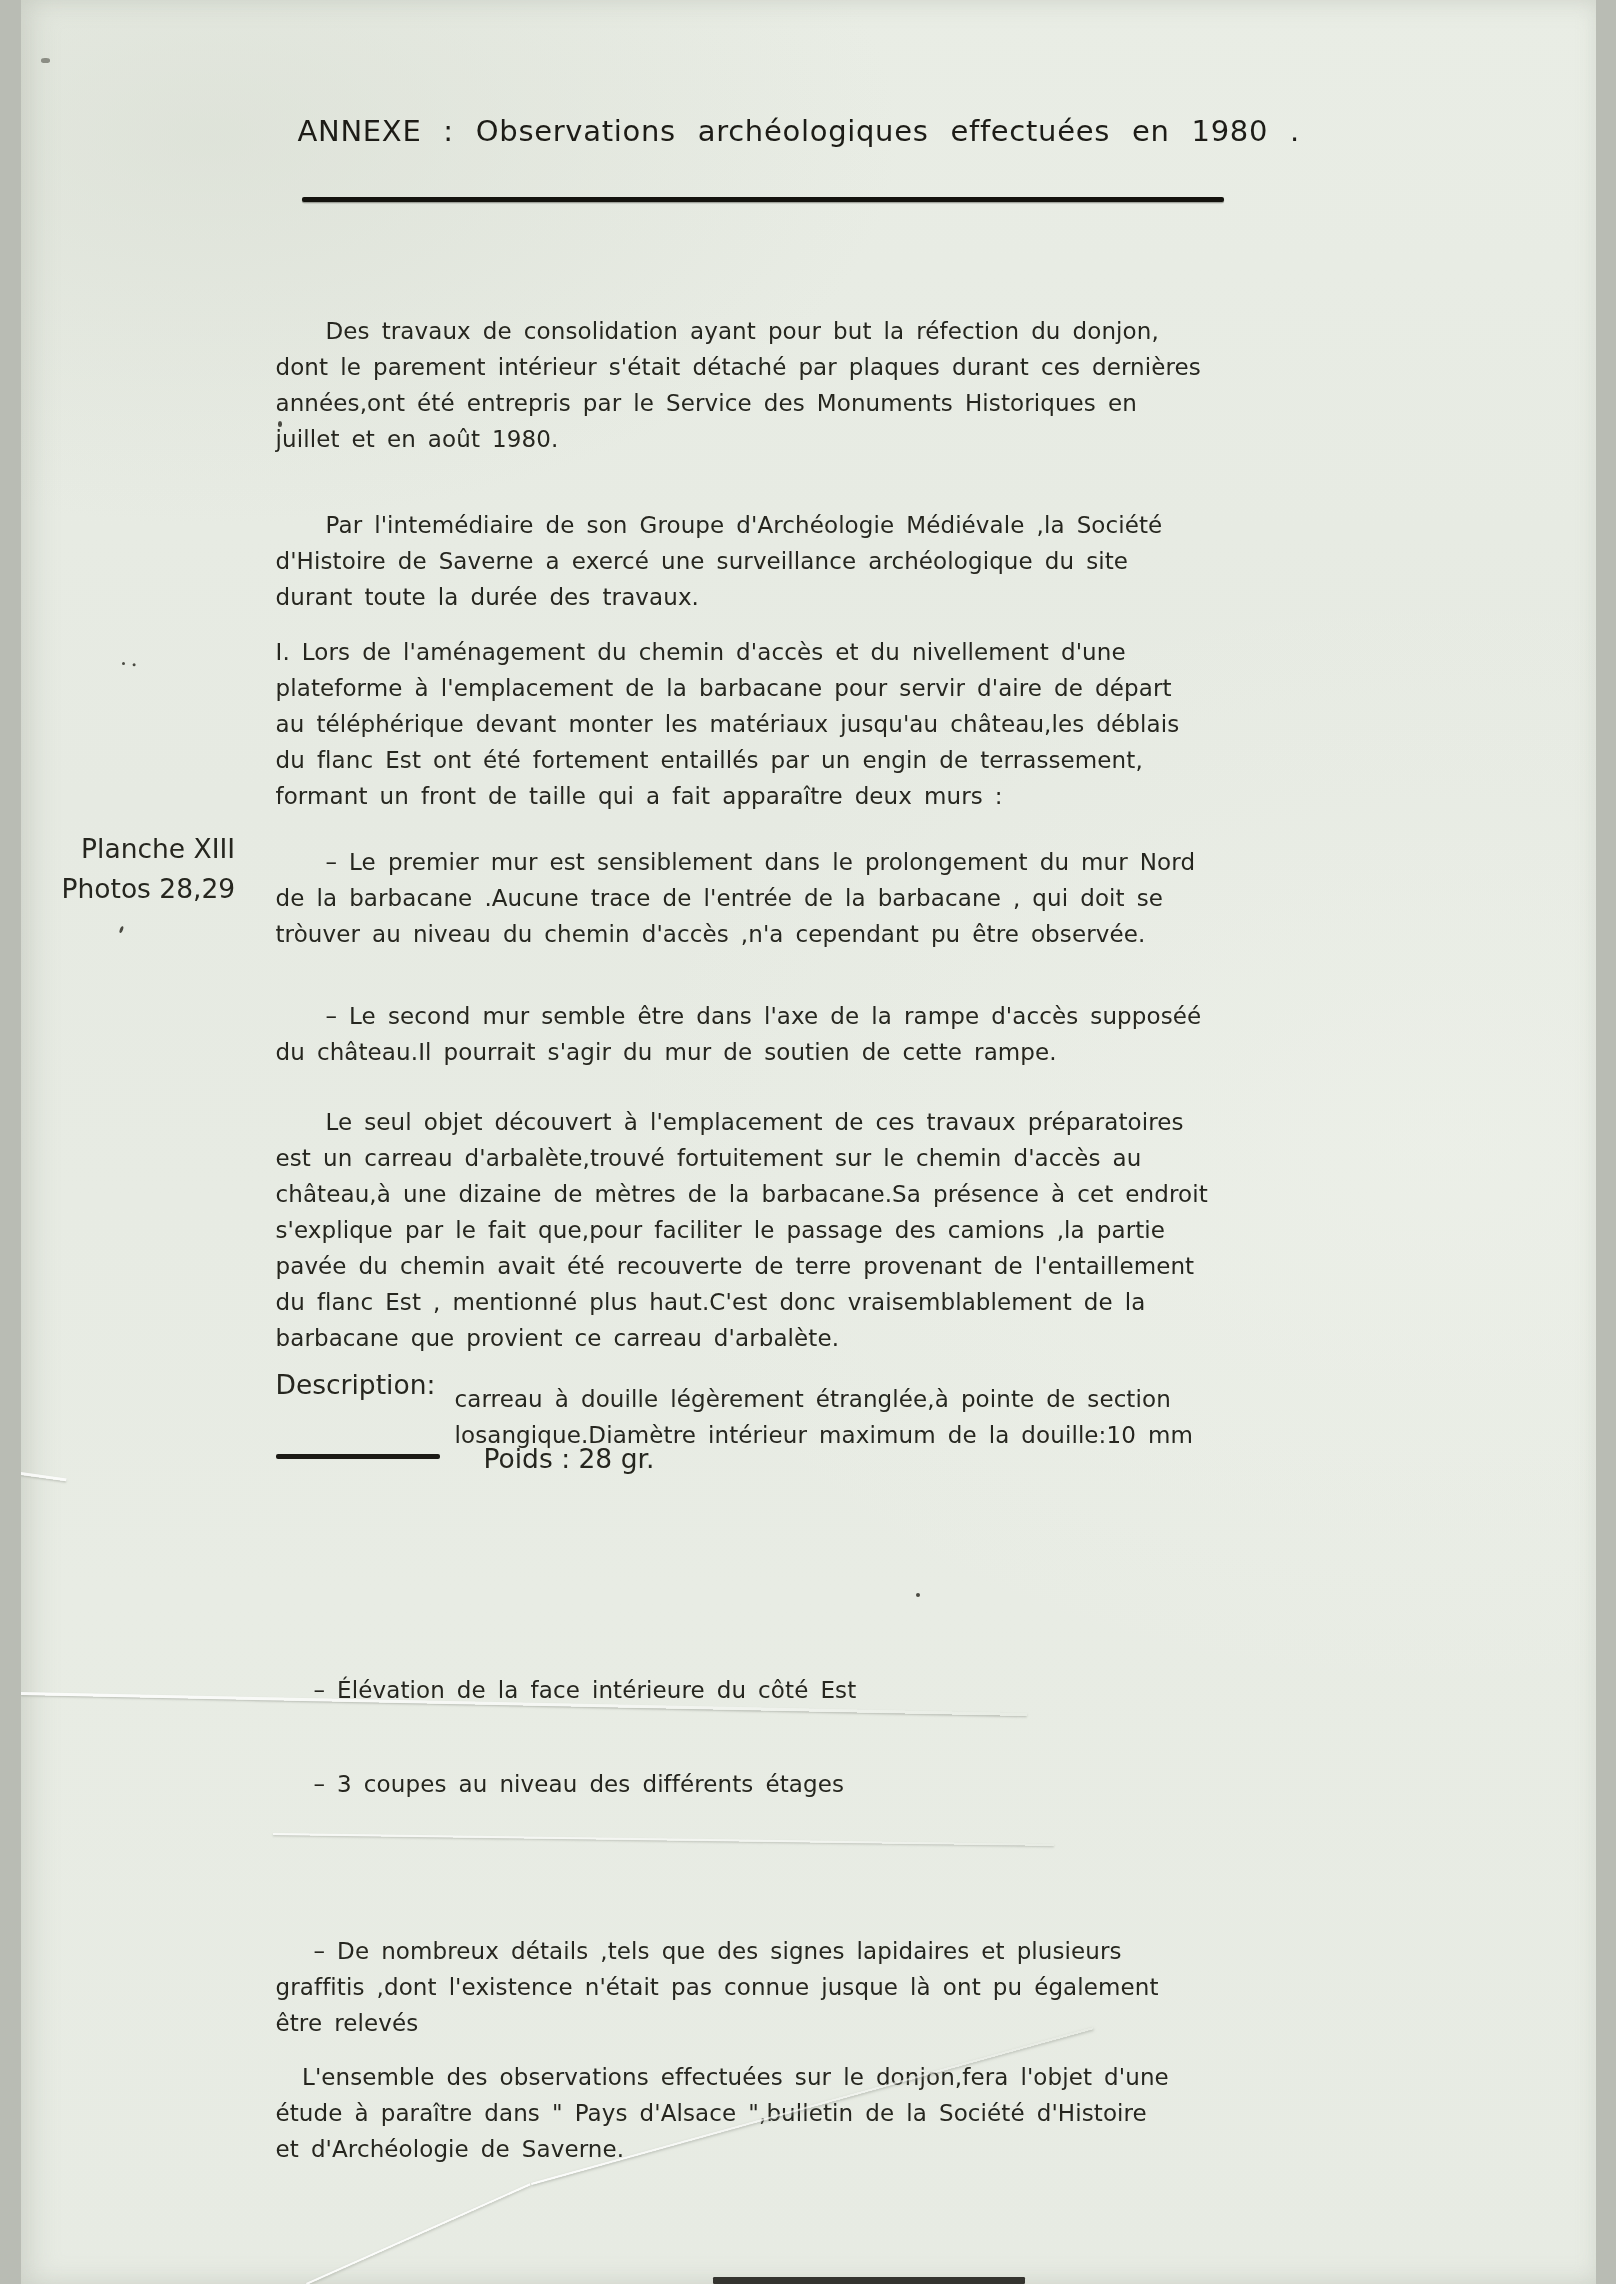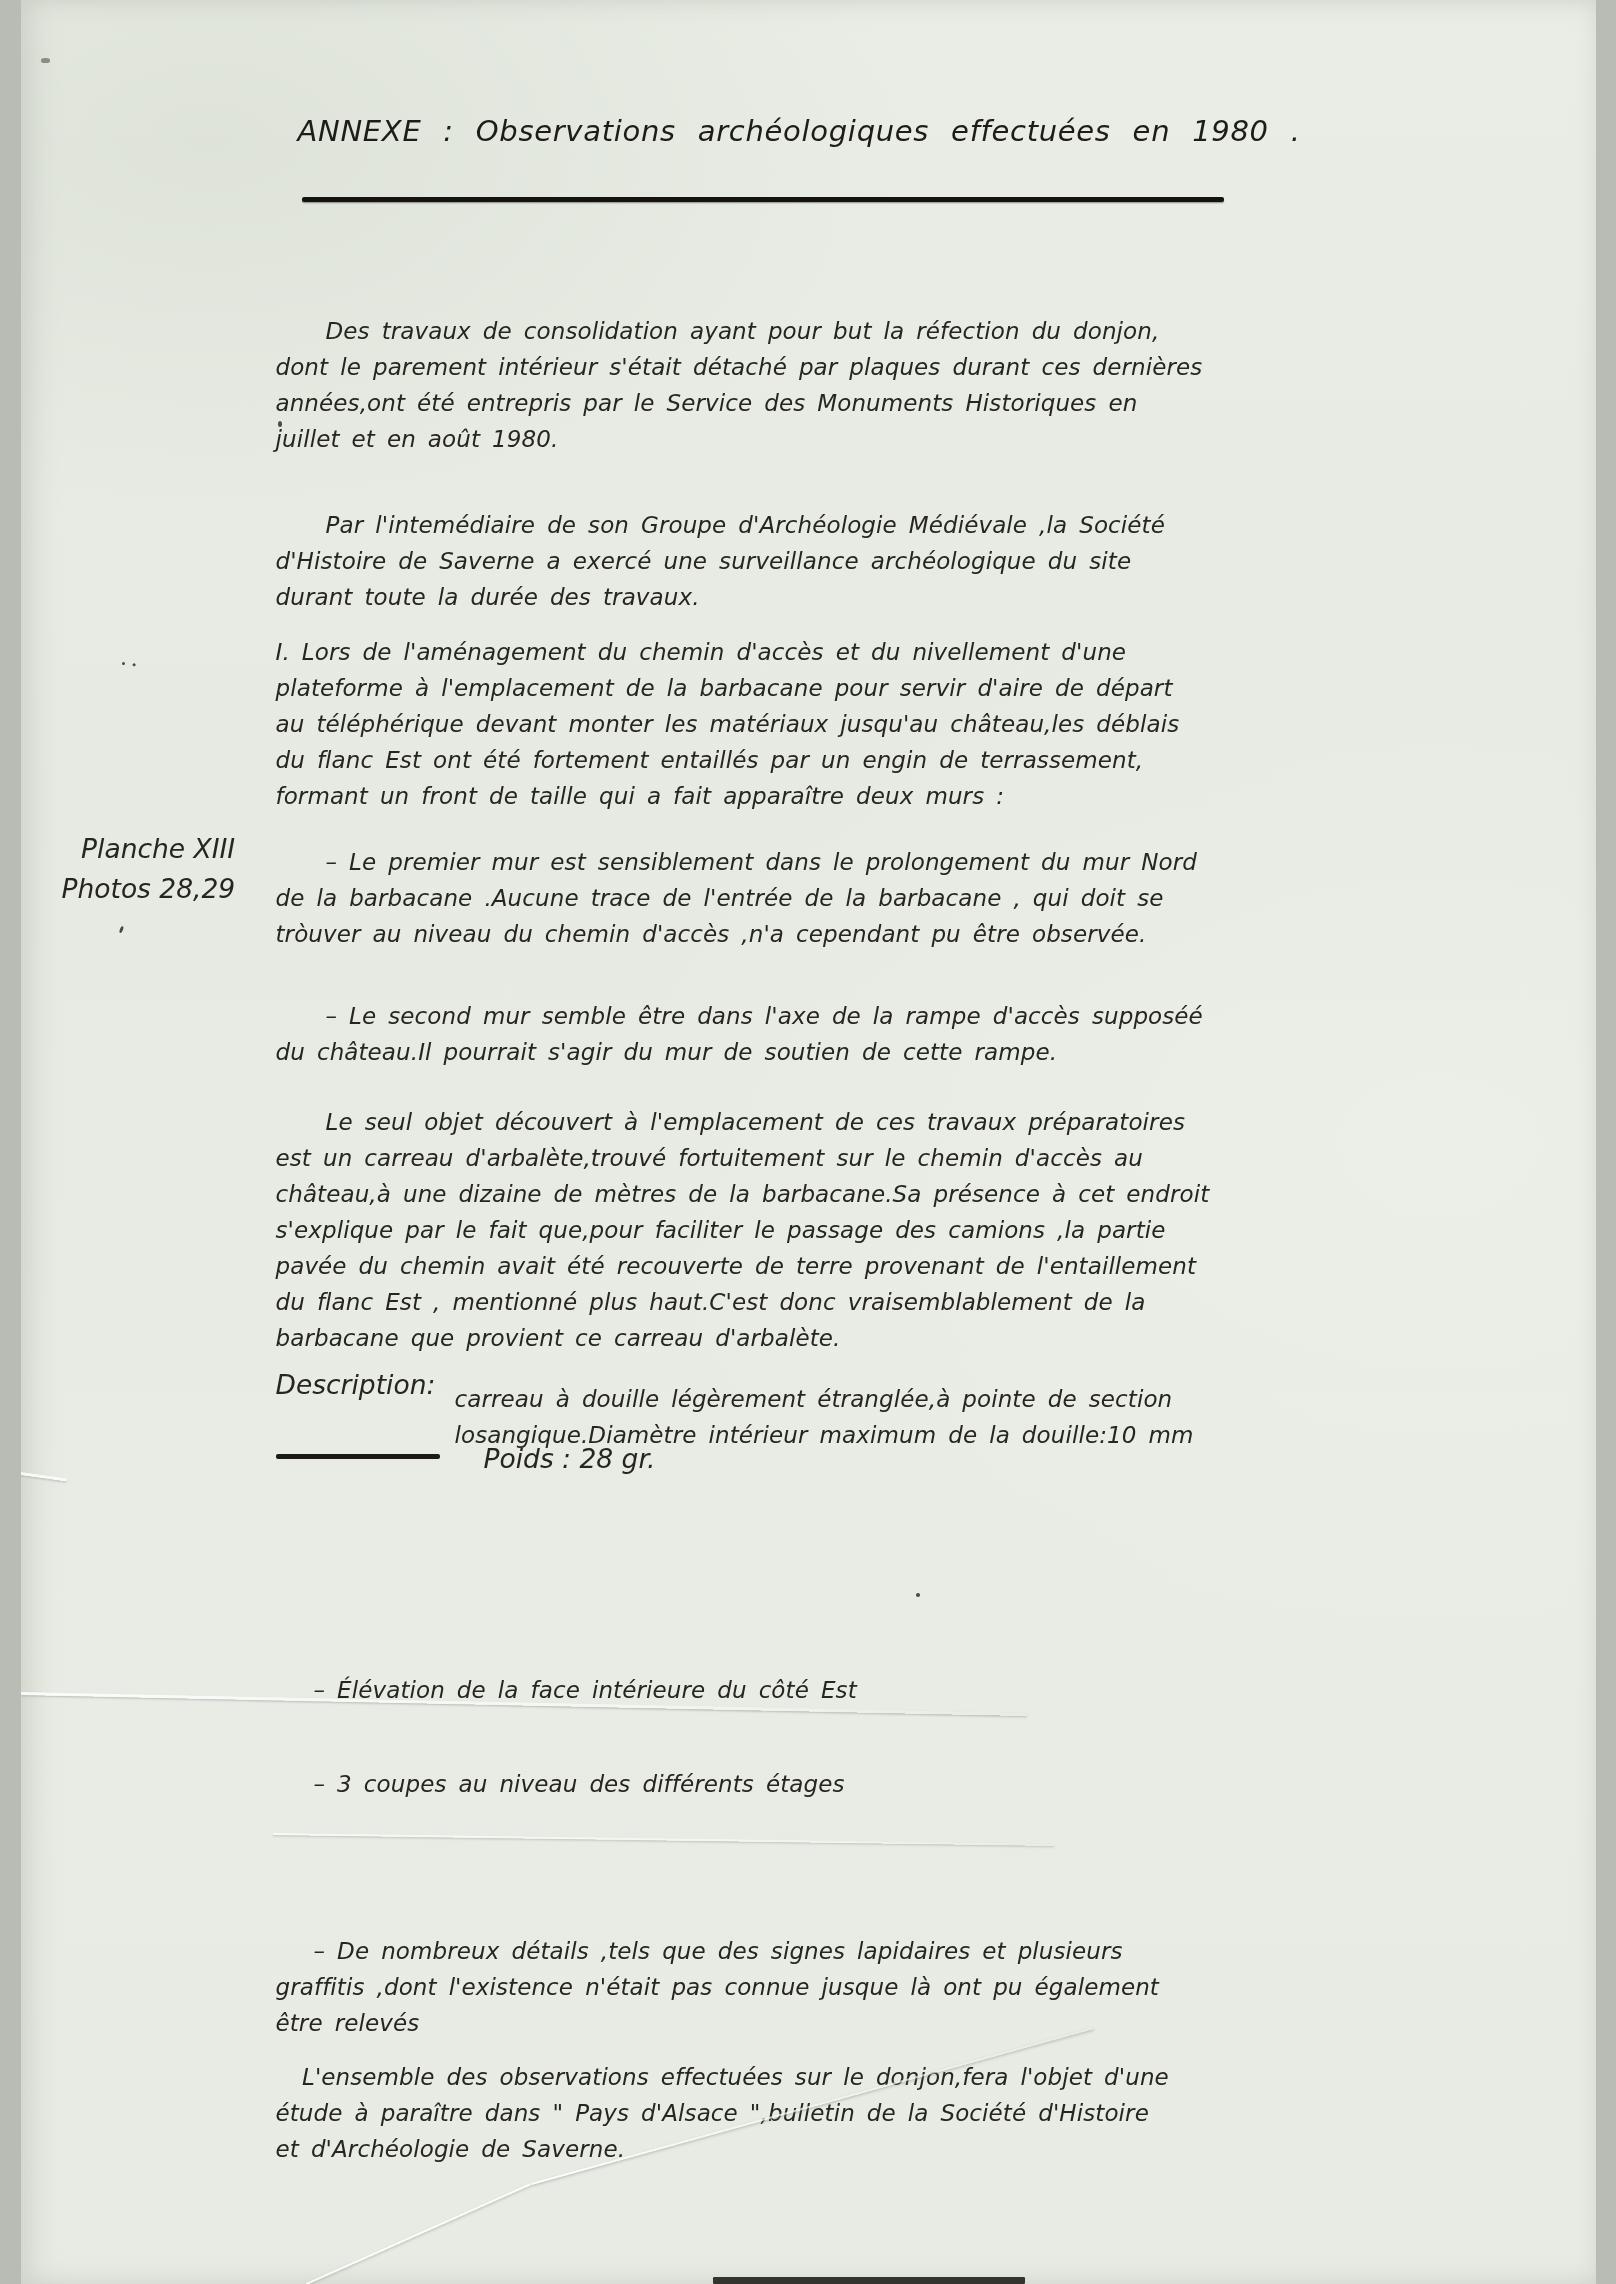--- a/index.html
+++ b/index.html
@@ -2,21 +2,20 @@
 <html style="font-size:10.6px"><head>
 <meta charset="utf-8">
 <style>
   html,body{margin:0;padding:0;background:#b9bcb4;}
   .page{
     position:relative;
     width:1575px;height:2284px;
     margin:0 auto;
     overflow:hidden;
     font-family:"DejaVu Sans",sans-serif;
-    font-style:italic;
     color:#26261f;
     background:
       radial-gradient(1059px 596px at 12% 6%, rgba(214,219,208,0.55), transparent 65%),
       radial-gradient(1192px 794px at 90% 50%, rgba(240,243,236,0.5), transparent 70%),
       linear-gradient(180deg,#e9ede5 0%,#e6eae2 35%,#e8ece4 70%,#e7ebe3 100%);
     box-shadow:inset 12px 0 26.5px rgba(150,155,145,0.25), inset -4px 0 16px rgba(200,205,195,0.3);
   }
   .doc-title{
     position:absolute;top:114px;left:277px;
     font-size:29px;letter-spacing:0.7px;word-spacing:12px;

